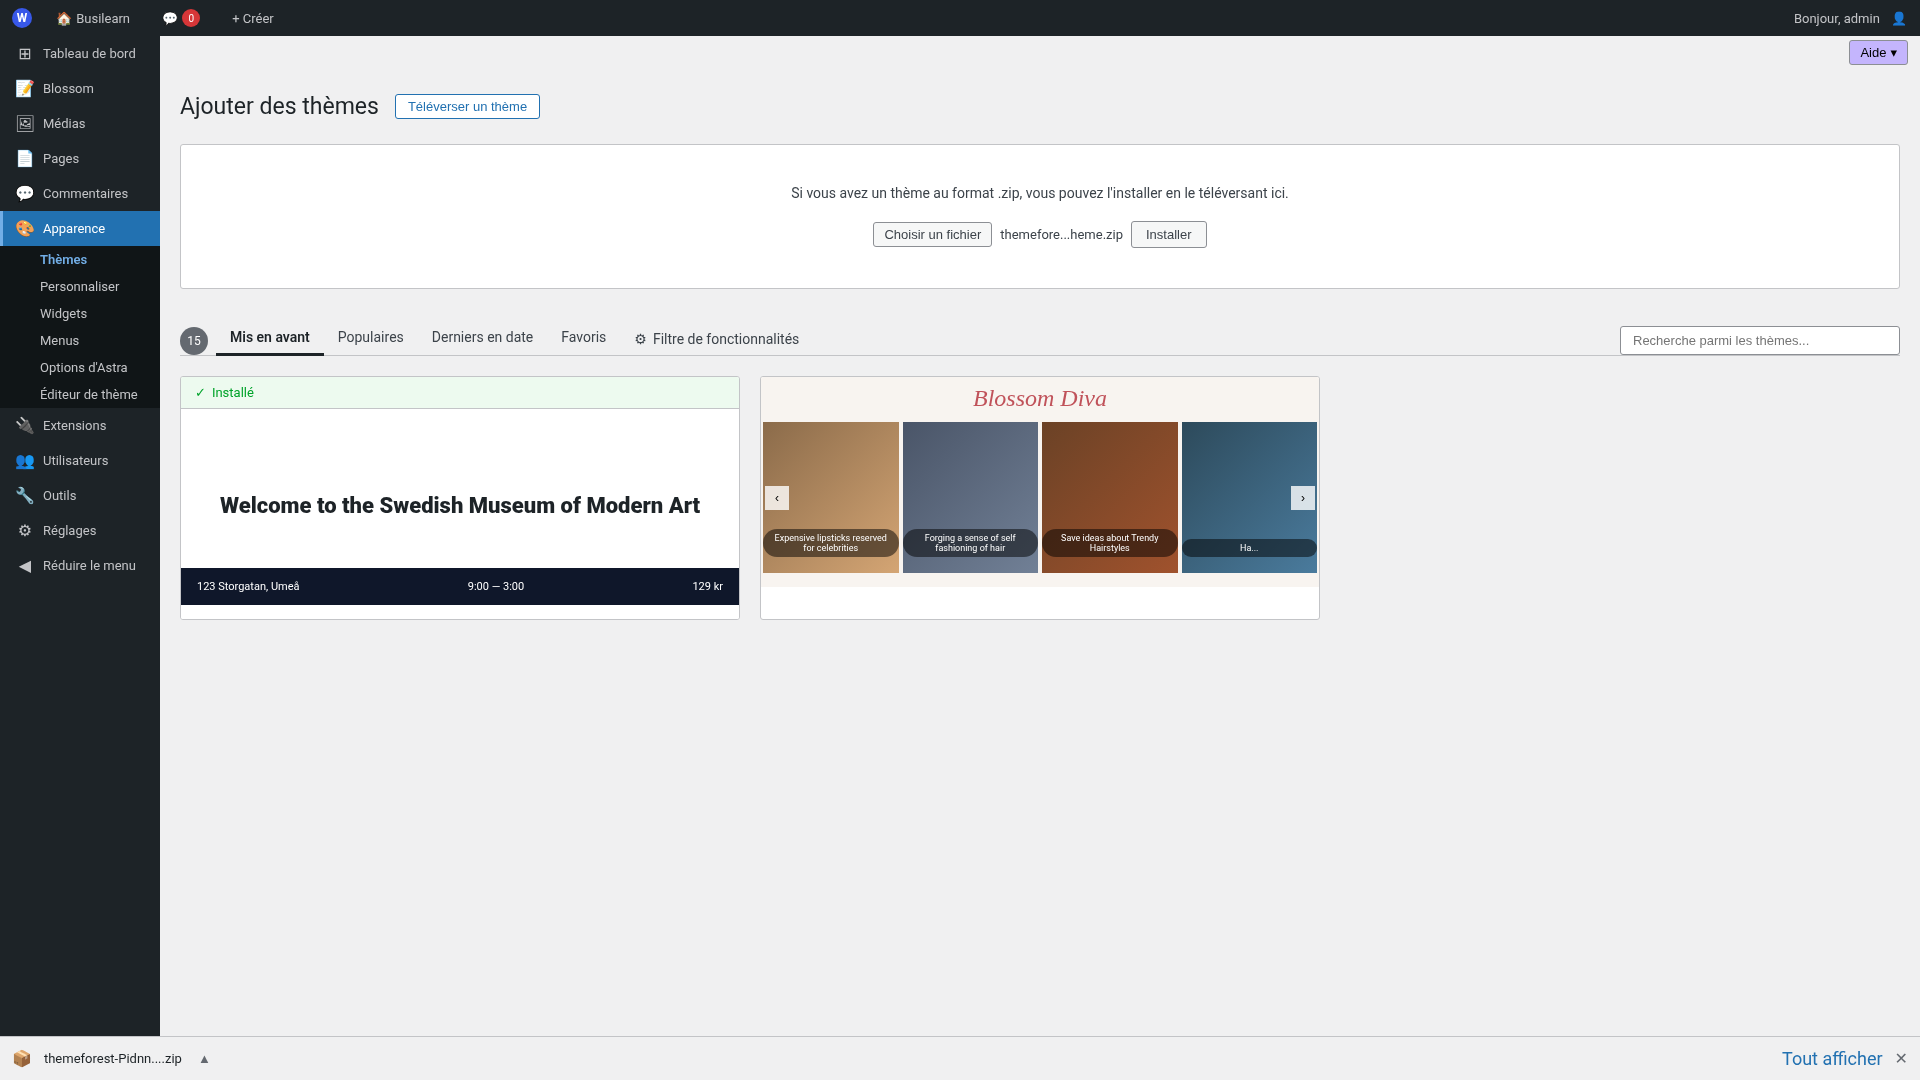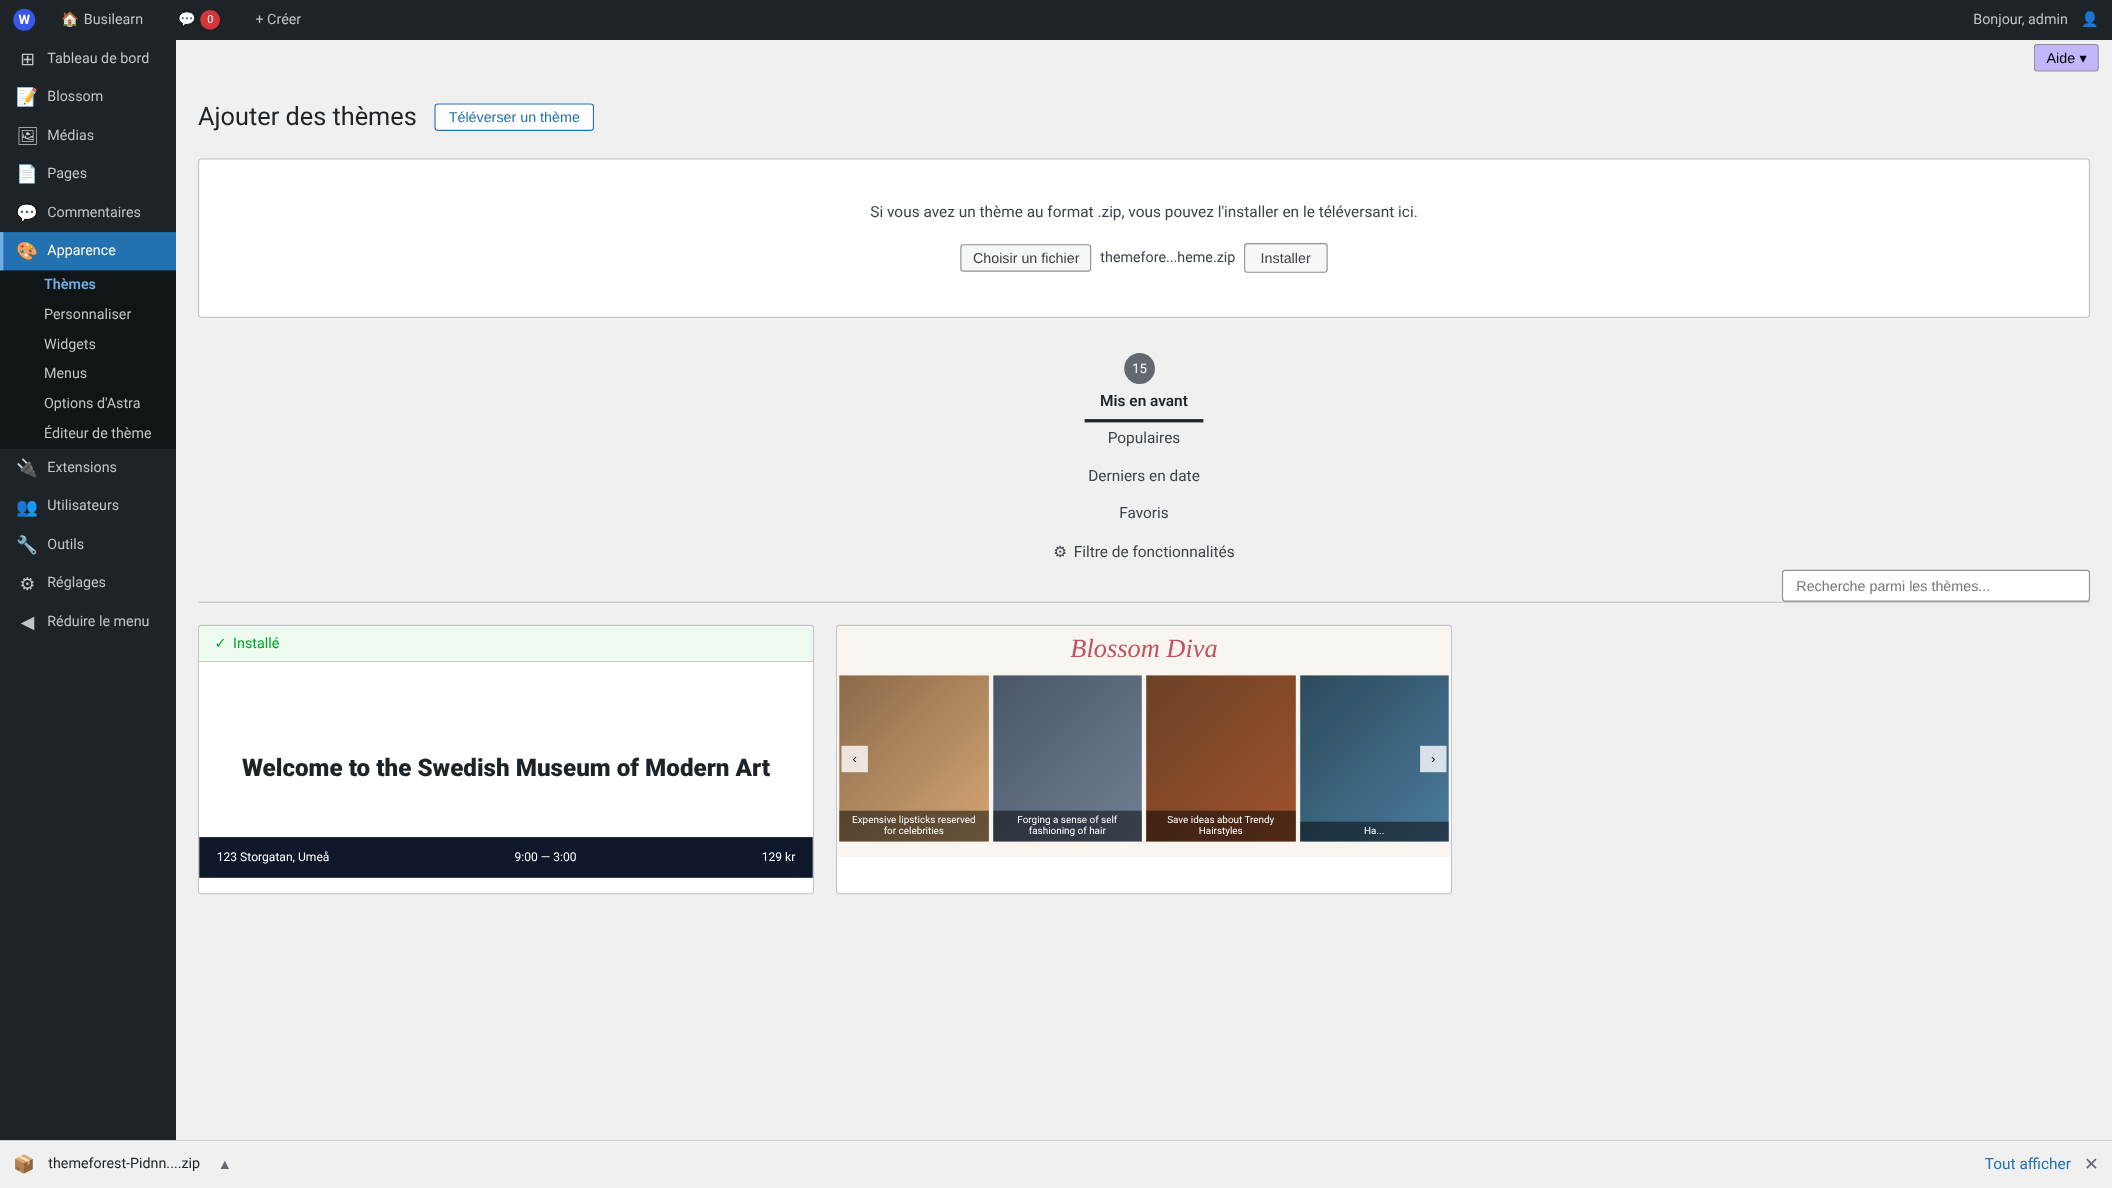--- a/index.html
+++ b/index.html
@@ -115,26 +115,25 @@
       padding: 5px 14px;
       border-radius: 3px;
       cursor: pointer;
       font-size: 13px;
       font-weight: 500;
     }
 
     
     .theme-filters {
       display: flex;
-      align-items: center;
+      align-items: flex-end;
       gap: 0;
       margin-bottom: 20px;
       border-bottom: 1px solid #c3c4c7;
       padding-bottom: 0;
-      flex-direction: column;
     }
     .theme-count-badge {
       background: #646970;
       color: white;
       border-radius: 50%;
       width: 28px;
       height: 28px;
       display: flex;
       align-items: center;
       justify-content: center;
@@ -270,28 +269,29 @@
       align-items: center;
       justify-content: center;
       cursor: pointer;
       z-index: 2;
       font-size: 12px;
     }
     .carousel-prev { left: 4px; }
     .carousel-next { right: 4px; }
     .blossom-caption {
       position: absolute;
-      bottom: 0;
+      bottom: 16px;
       left: 0;
       right: 0;
       background: rgba(0,0,0,0.5);
       color: white;
       font-size: 9px;
       padding: 4px 6px;
       text-align: center;
+      border-radius: 14px;
     }
 
     
     .theme-preview-master {
       background: #f8f8f8;
       height: 100%;
       position: relative;
     }
     .master-hero {
       height: 130px;
@@ -343,21 +343,21 @@
       align-items: center;
       padding: 0 12px;
       gap: 12px;
       z-index: 99;
     }
     .download-icon { font-size: 16px; }
     .download-filename { color: #1d2327; font-size: 13px; }
     .download-actions { display: flex; align-items: center; gap: 4px; margin-left: 4px; }
     .download-chevron { color: #646970; cursor: pointer; }
     .download-right { margin-left: auto; display: flex; align-items: center; gap: 12px; }
-    .show-all-btn { color: #2271b1; cursor: pointer; font-size: 14px; }
+    .show-all-btn { color: #2271b1; cursor: pointer; font-size: 18px; }
     .close-download { color: #646970; cursor: pointer; font-size: 16px; }
 
     
     .help-btn {
       position: fixed;
       top: 40px;
       right: 12px;
       background: #c4b5fd;
       border: 1px solid #8c8f94;
       padding: 4px 10px;

